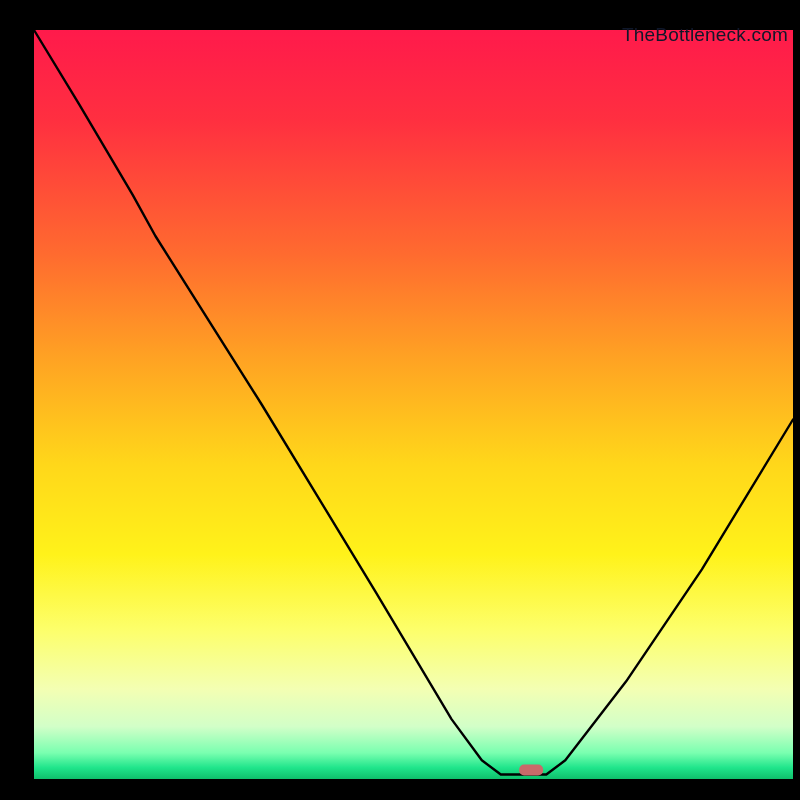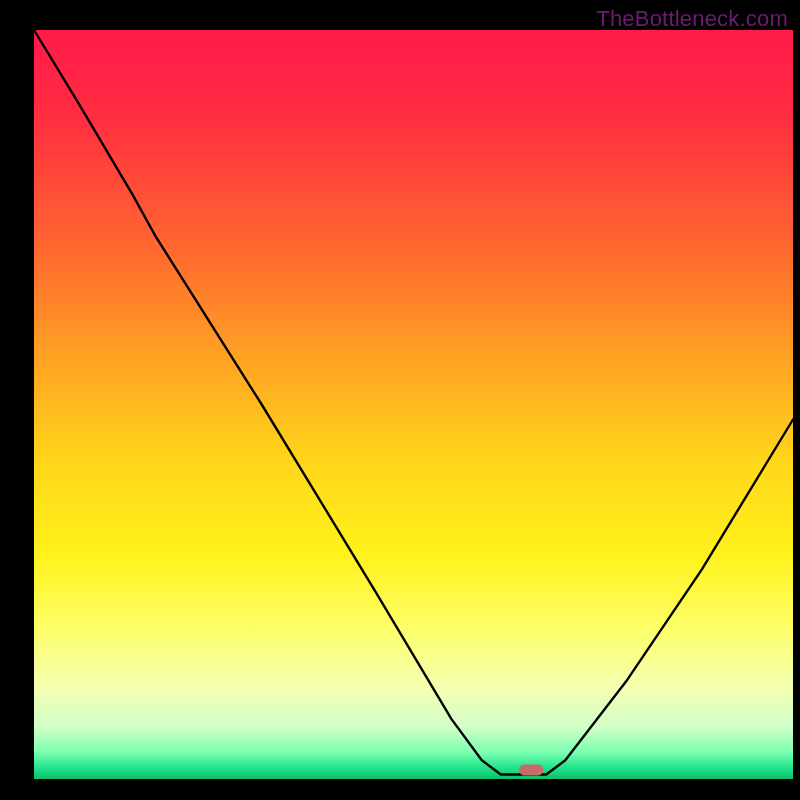--- a/index.html
+++ b/index.html
@@ -8,24 +8,24 @@
     background: #fff;
     font-family: Arial, Helvetica, sans-serif;
   }
   .chart-wrapper {
     width: 800px;
     height: 800px;
     position: relative;
   }
   .watermark {
     position: absolute;
-    top: 6px;
+    top: 24px;
     right: 12px;
-    color: #701a75;
-    font-size: 22px;
+    color: #0f172a;
+    font-size: 19px;
     font-weight: 500;
     z-index: 5;
     letter-spacing: 0.2px;
   }
   svg {
     display: block;
   }
 </style>
 </head>
 <body>

